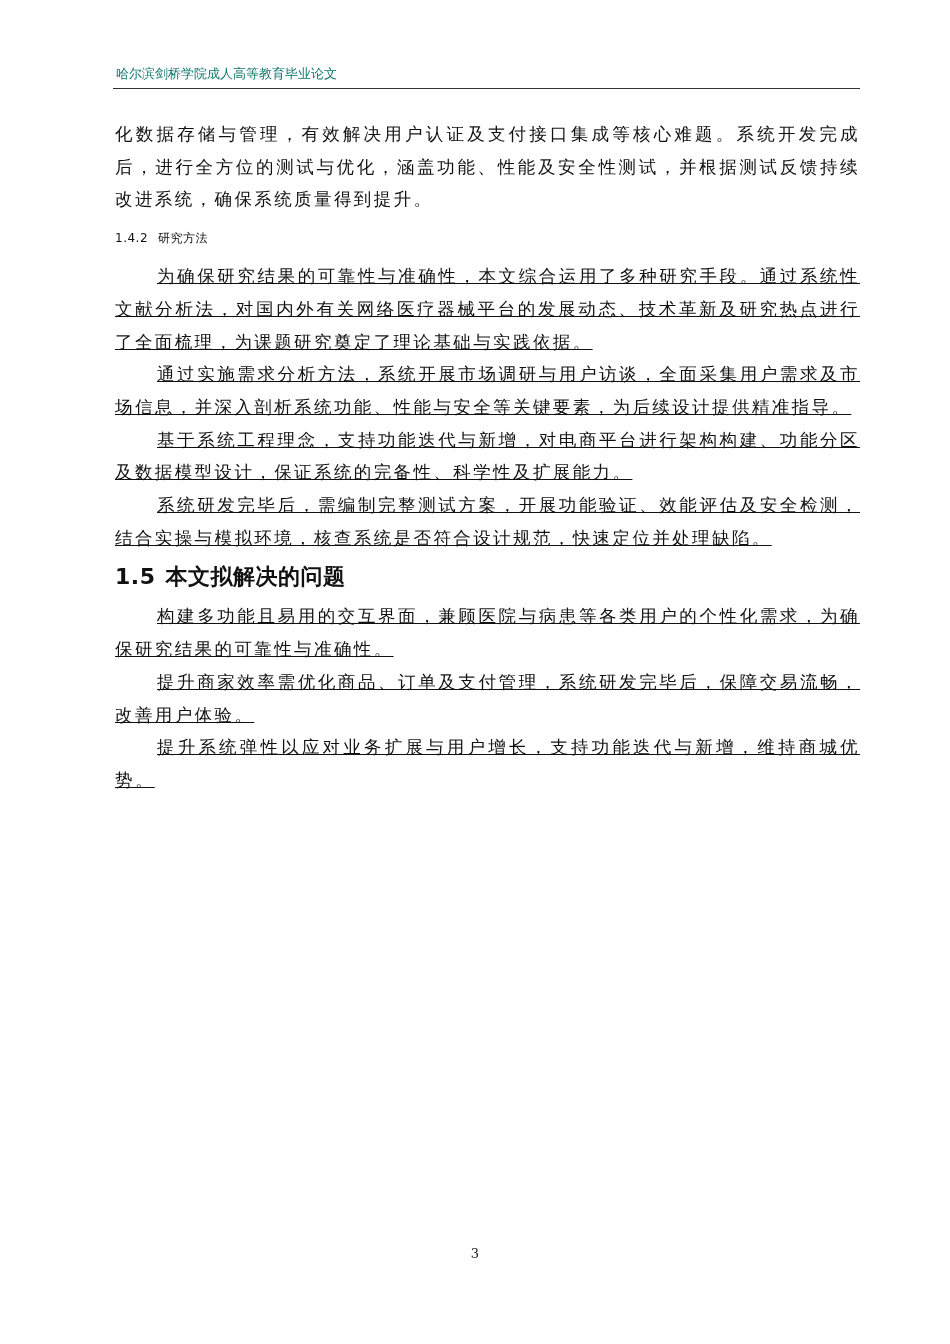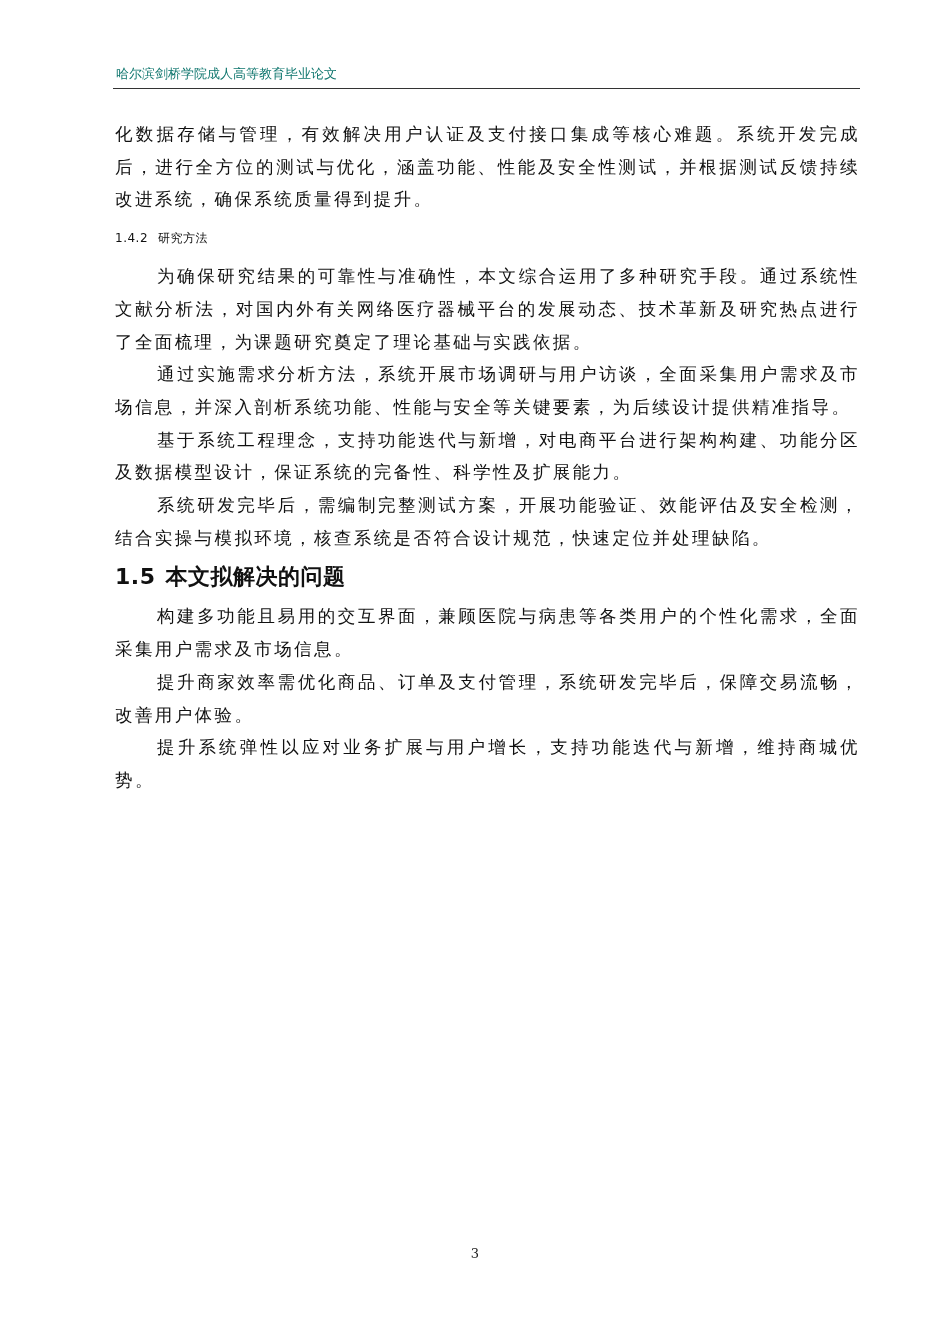--- a/index.html
+++ b/index.html
@@ -5,21 +5,21 @@
   html, body { margin: 0; padding: 0; background: #ffffff; }
   body { width: 950px; height: 1344px; position: relative; overflow: hidden;
          font-family: "DejaVu Serif", "Liberation Serif", serif; color: #111; }
   .page-header { position: absolute; left: 116px; top: 64px; width: 747px; text-align: left;
                  font-size: 13px; color: #0f766e; line-height: 20px; }
   .header-rule { position: absolute; left: 113px; top: 88px; width: 747px; height: 0;
                  border-top: 1px solid #333; }
   .content { position: absolute; left: 115px; top: 118px; width: 745px; }
   .para { font-size: 17.5px; line-height: 32.7px; margin: 0; text-align: justify;
           letter-spacing: 2.4px; word-break: break-all; }
-  .para.indent { text-indent: 42px; }
+  .para.indent { text-indent: 42px; text-decoration: underline; }
   .heading3 { font-family: "DejaVu Sans", "Liberation Sans", sans-serif; font-size: 12px;
               line-height: 24px; margin: 10px 0 10px 0; font-weight: normal; letter-spacing: 0.5px; }
   .heading2 { font-family: "DejaVu Sans", "Liberation Sans", sans-serif; font-size: 22px;
               line-height: 26px; margin: 10px 0 10px 0; font-weight: bold; letter-spacing: 0.5px; }
   .heading-num { margin-right: 10px; }
   .page-number { position: absolute; left: 0; width: 950px; top: 1246px; text-align: center;
                  font-size: 13px; color: #222; }
 </style>
 </head>
 <body>
@@ -34,18 +34,18 @@
     <span class="heading-num">1.4.2</span><span>研究方法</span>
   </h3>
   <p class="para indent">为确保研究结果的可靠性与准确性，本文综合运用了多种研究手段。通过系统性文献分析法，对国内外有关网络医疗器械平台的发展动态、技术革新及研究热点进行了全面梳理，为课题研究奠定了理论基础与实践依据。</p>
   <p class="para indent">通过实施需求分析方法，系统开展市场调研与用户访谈，全面采集用户需求及市场信息，并深入剖析系统功能、性能与安全等关键要素，为后续设计提供精准指导。</p>
   <p class="para indent">基于系统工程理念，支持功能迭代与新增，对电商平台进行架构构建、功能分区及数据模型设计，保证系统的完备性、科学性及扩展能力。</p>
   <p class="para indent">系统研发完毕后，需编制完整测试方案，开展功能验证、效能评估及安全检测，结合实操与模拟环境，核查系统是否符合设计规范，快速定位并处理缺陷。</p>
 
   <h2 class="heading2">
     <span class="heading-num">1.5</span><span>本文拟解决的问题</span>
   </h2>
-  <p class="para indent">构建多功能且易用的交互界面，兼顾医院与病患等各类用户的个性化需求，全面采集用户需求及市场信息。</p>
+  <p class="para indent">构建多功能且易用的交互界面，兼顾医院与病患等各类用户的个性化需求，为确保研究结果的可靠性与准确性。</p>
   <p class="para indent">提升商家效率需优化商品、订单及支付管理，系统研发完毕后，保障交易流畅，改善用户体验。</p>
   <p class="para indent">提升系统弹性以应对业务扩展与用户增长，支持功能迭代与新增，维持商城优势。</p>
 </div>
 
 <div class="page-number">3</div>
 
 </body></html>

